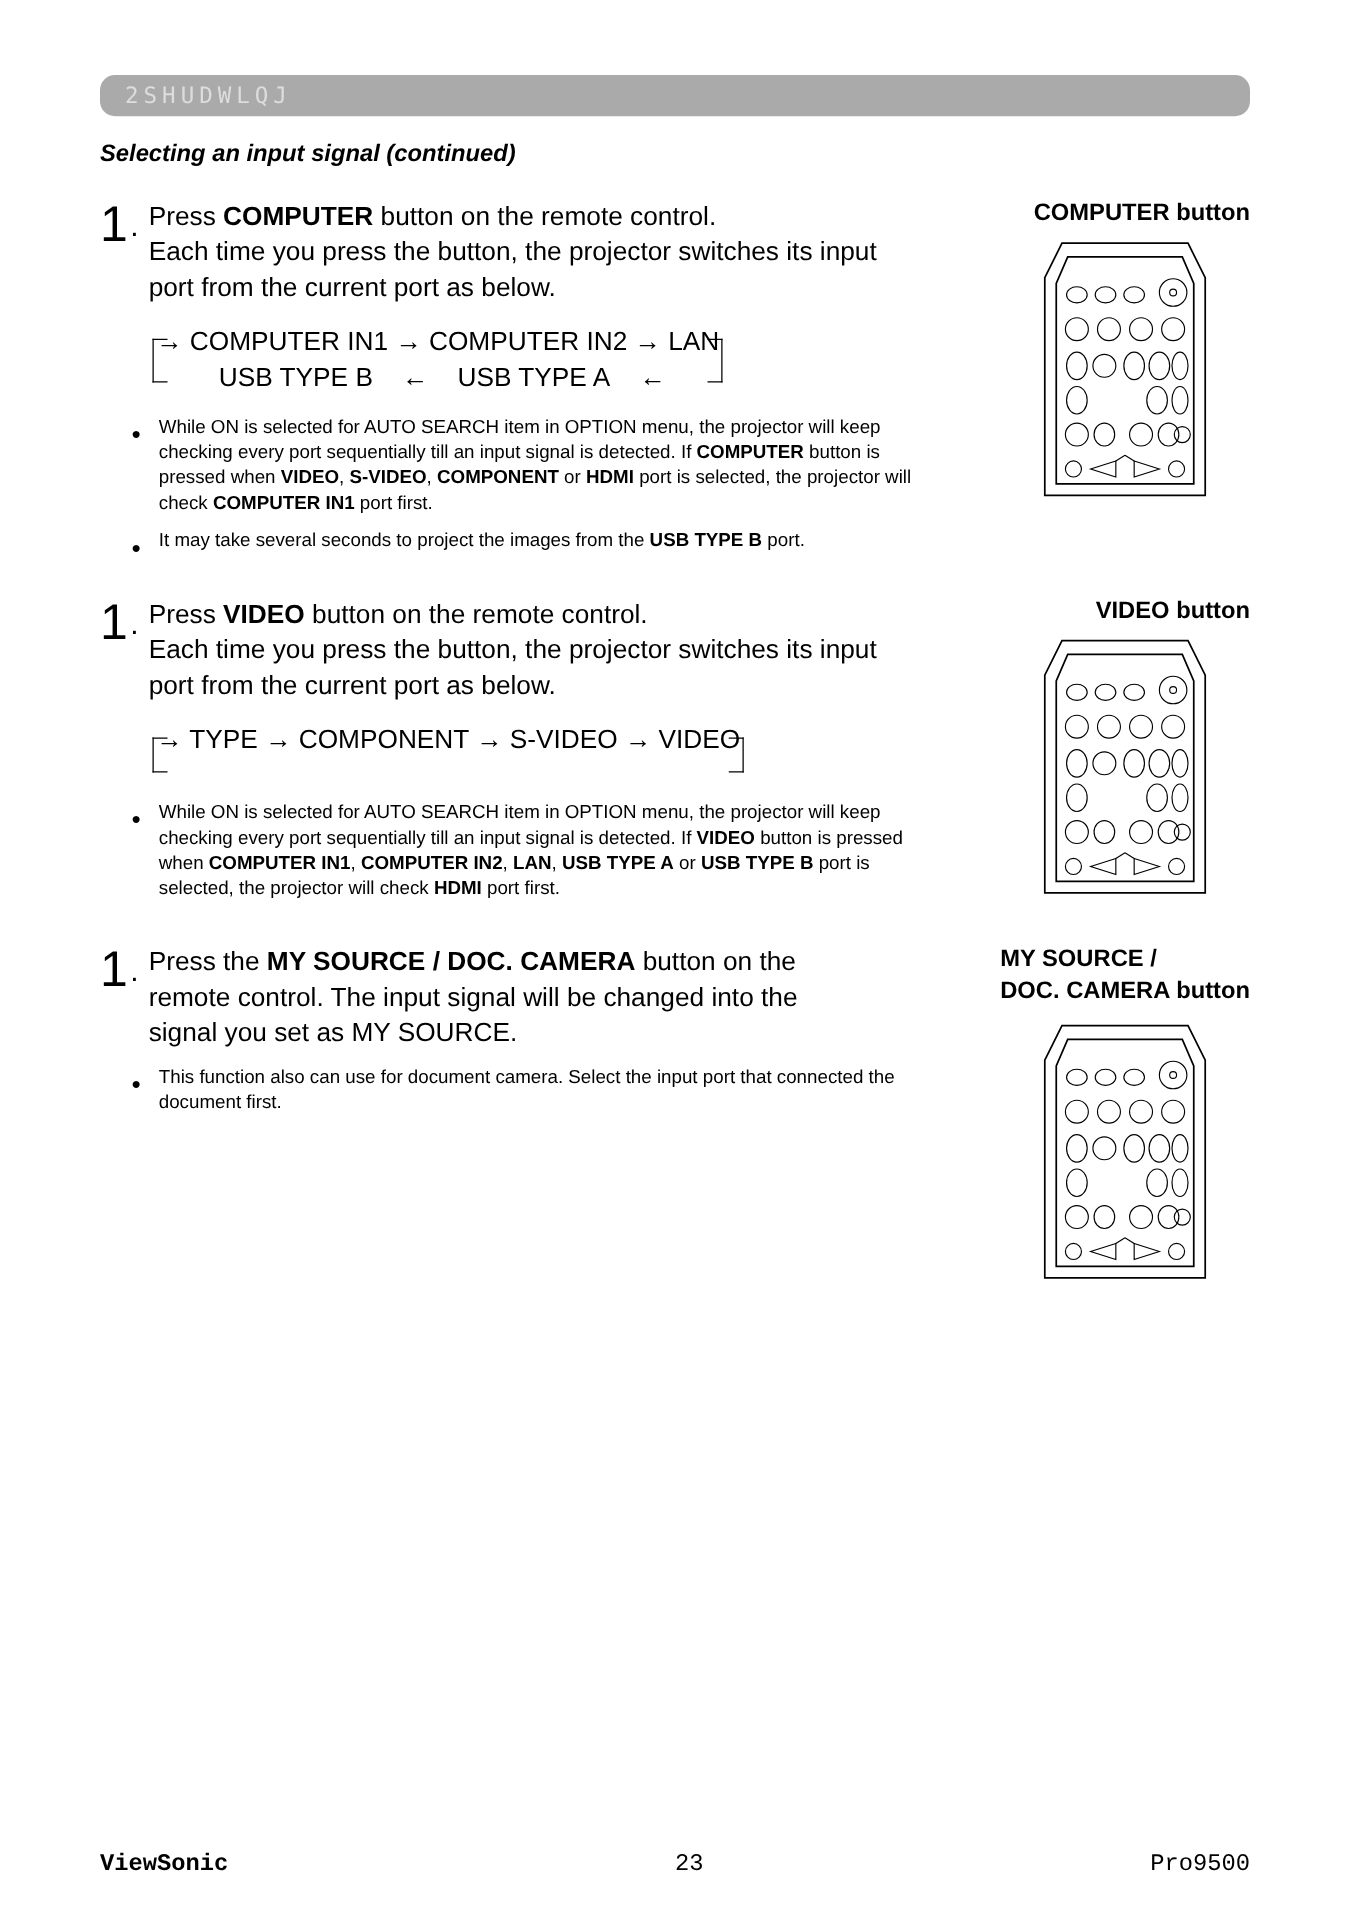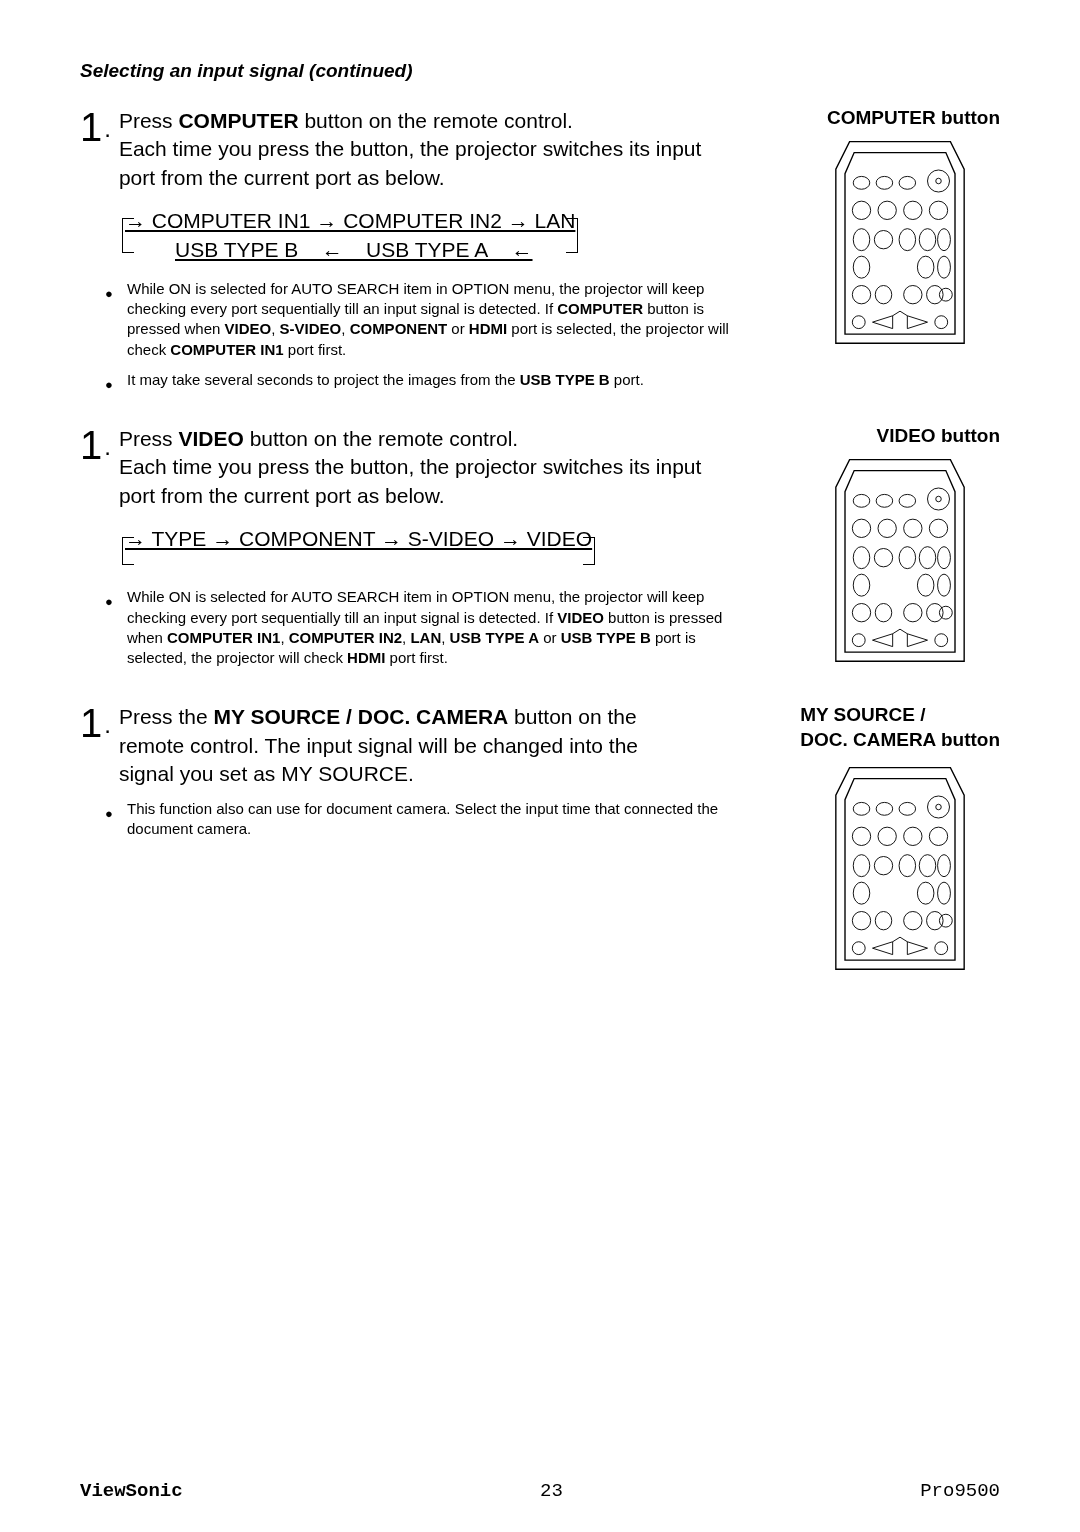--- a/index.html
+++ b/index.html
@@ -127,21 +127,20 @@
     .footer-right {
       float: right;
     }
     .clear {
       clear: both;
     }
     .cycle-wrap {
       position: relative;
       display: inline-block;
       padding: 2px 0;
-      text-decoration: underline;
     }
     .cycle-connector-left {
       position: absolute;
       left: -3px;
       top: 14px;
       bottom: 14px;
       width: 12px;
       border-left: 1.5px solid #000;
       border-top: 1.5px solid #000;
       border-bottom: 1.5px solid #000;
@@ -174,20 +173,21 @@
       height: 28px;
       border-right: 1.5px solid #000;
       border-top: 1.5px solid #000;
       border-bottom: 1.5px solid #000;
     }
   </style>
 </head>
 <body>
 
 <div class="page">
+  <div class="header-bar">2SHUDWLQJ</div>
 
   <div class="subtitle">Selecting an input signal (continued)</div>
 
   <div class="section">
     <div class="step-label">
       <span>COMPUTER</span><span class="light"> button</span>
     </div>
     <div class="remote" style="top:30px;">
       <svg class="remote-svg" viewBox="0 0 160 240">
         <path d="M 25 5 L 135 5 L 150 35 L 150 225 L 10 225 L 10 35 Z" fill="none" stroke="#000" stroke-width="1.5"></path>
@@ -343,21 +343,21 @@
         <path d="M 110 202 L 88 195 L 88 209 Z" fill="none" stroke="#000"></path>
         <circle cx="125" cy="202" r="7" fill="none" stroke="#000"></circle>
       </svg>
     </div>
     <span class="step-num">1</span>
     <span class="step-dot">.</span>
     <div class="step-content" style="max-width:530px;">Press the <b>MY SOURCE / DOC. CAMERA</b> button on the remote control. The input signal will be changed into the signal you set as MY SOURCE.</div>
     <div class="clear"></div>
 
     <div class="bullet-list">
-      <div class="bullet-item">This function also can use for document camera. Select the input time that connected the document camera.</div>
+      <div class="bullet-item">This function also can use for document camera. Select the input port that connected the document first.</div>
     </div>
   </div>
 
 </div>
 
 <div class="footer">
   <span class="footer-left">ViewSonic</span>
   <span class="footer-right">Pro9500</span>
   <div class="footer-center">23</div>
 </div>

